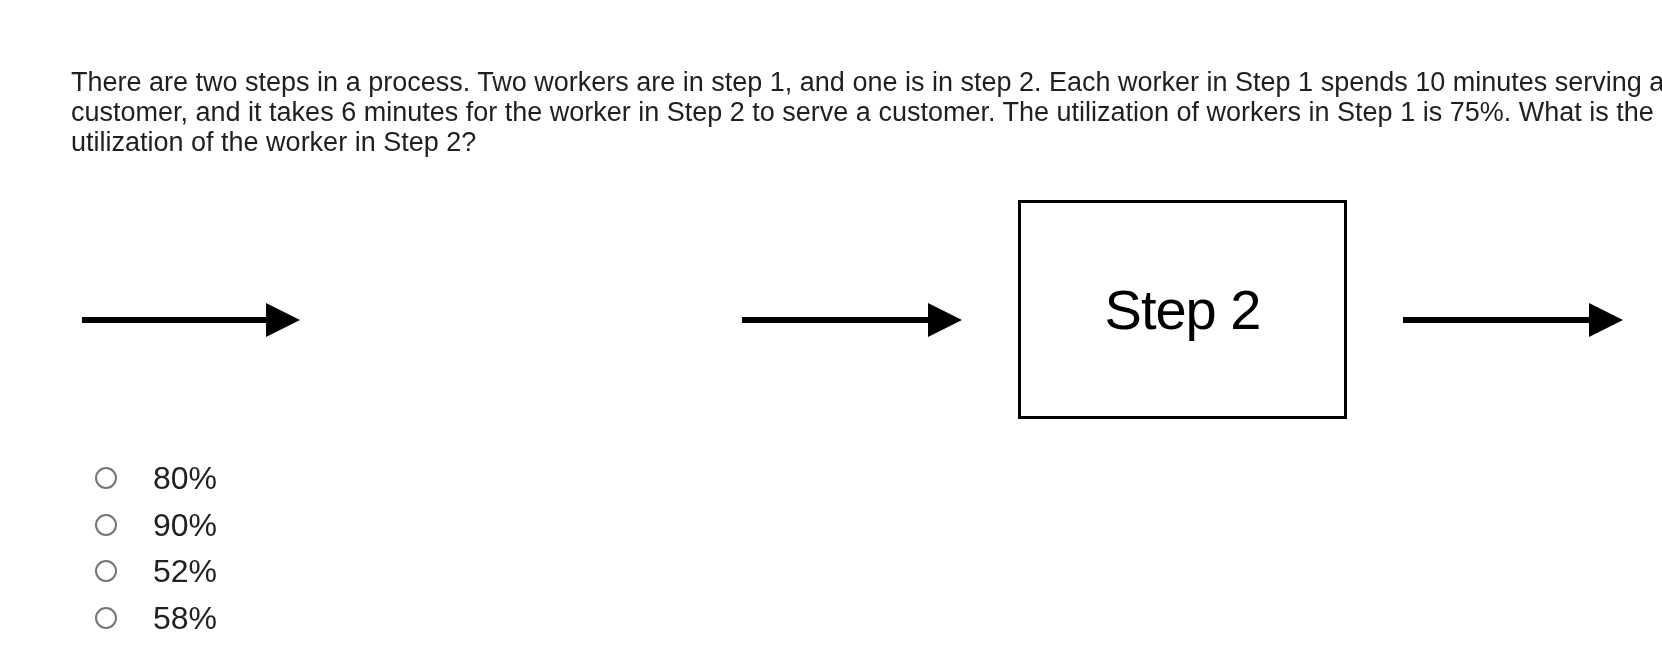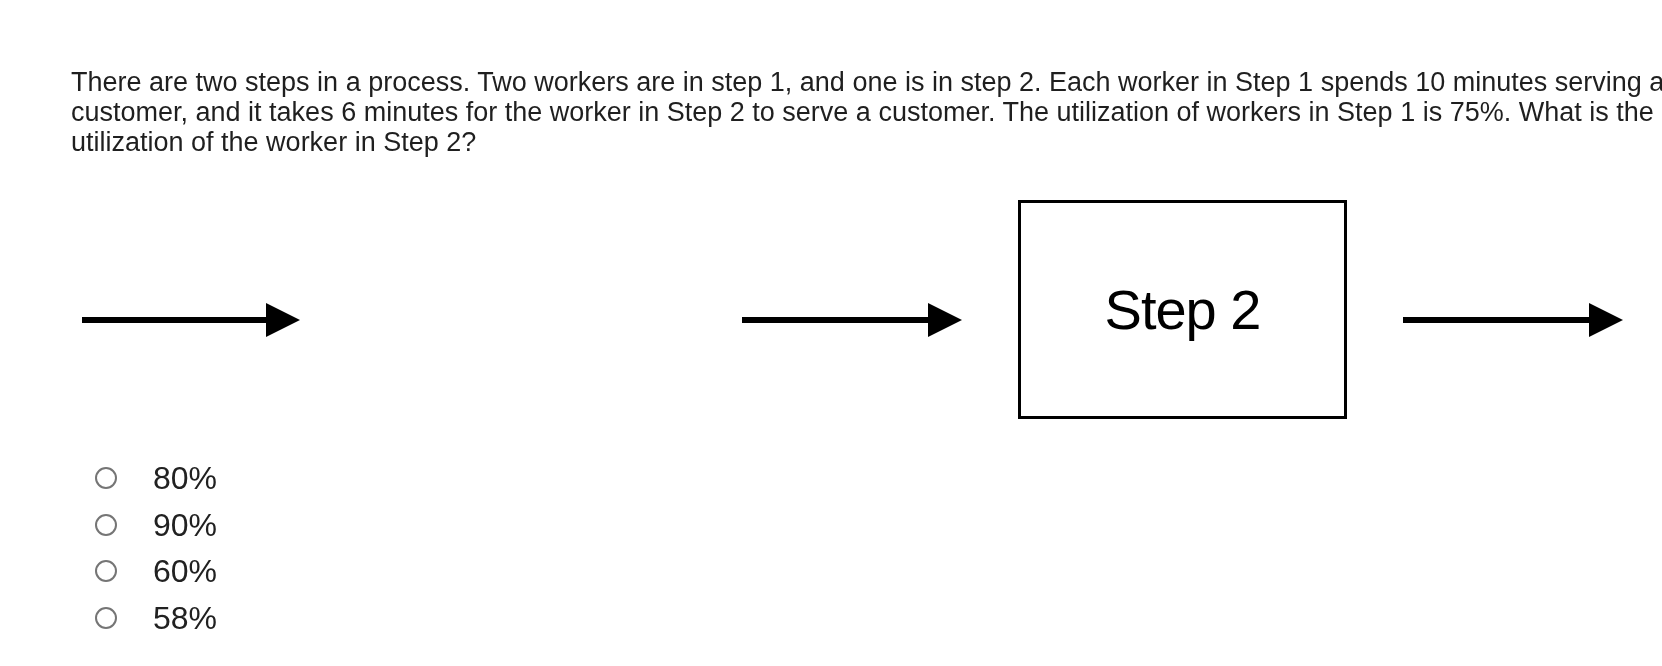--- a/index.html
+++ b/index.html
@@ -117,21 +117,21 @@
     <span class="option-label">80%</span>
   </div>
 
   <div class="option option-2">
     <span class="radio"></span>
     <span class="option-label">90%</span>
   </div>
 
   <div class="option option-3">
     <span class="radio"></span>
-    <span class="option-label">60%</span>
+    <span class="option-label">52%</span>
   </div>
 
   <div class="option option-4">
     <span class="radio"></span>
     <span class="option-label">58%</span>
   </div>
 
   <div class="frame-right"></div>
   <div class="frame-bottom"></div>
 

